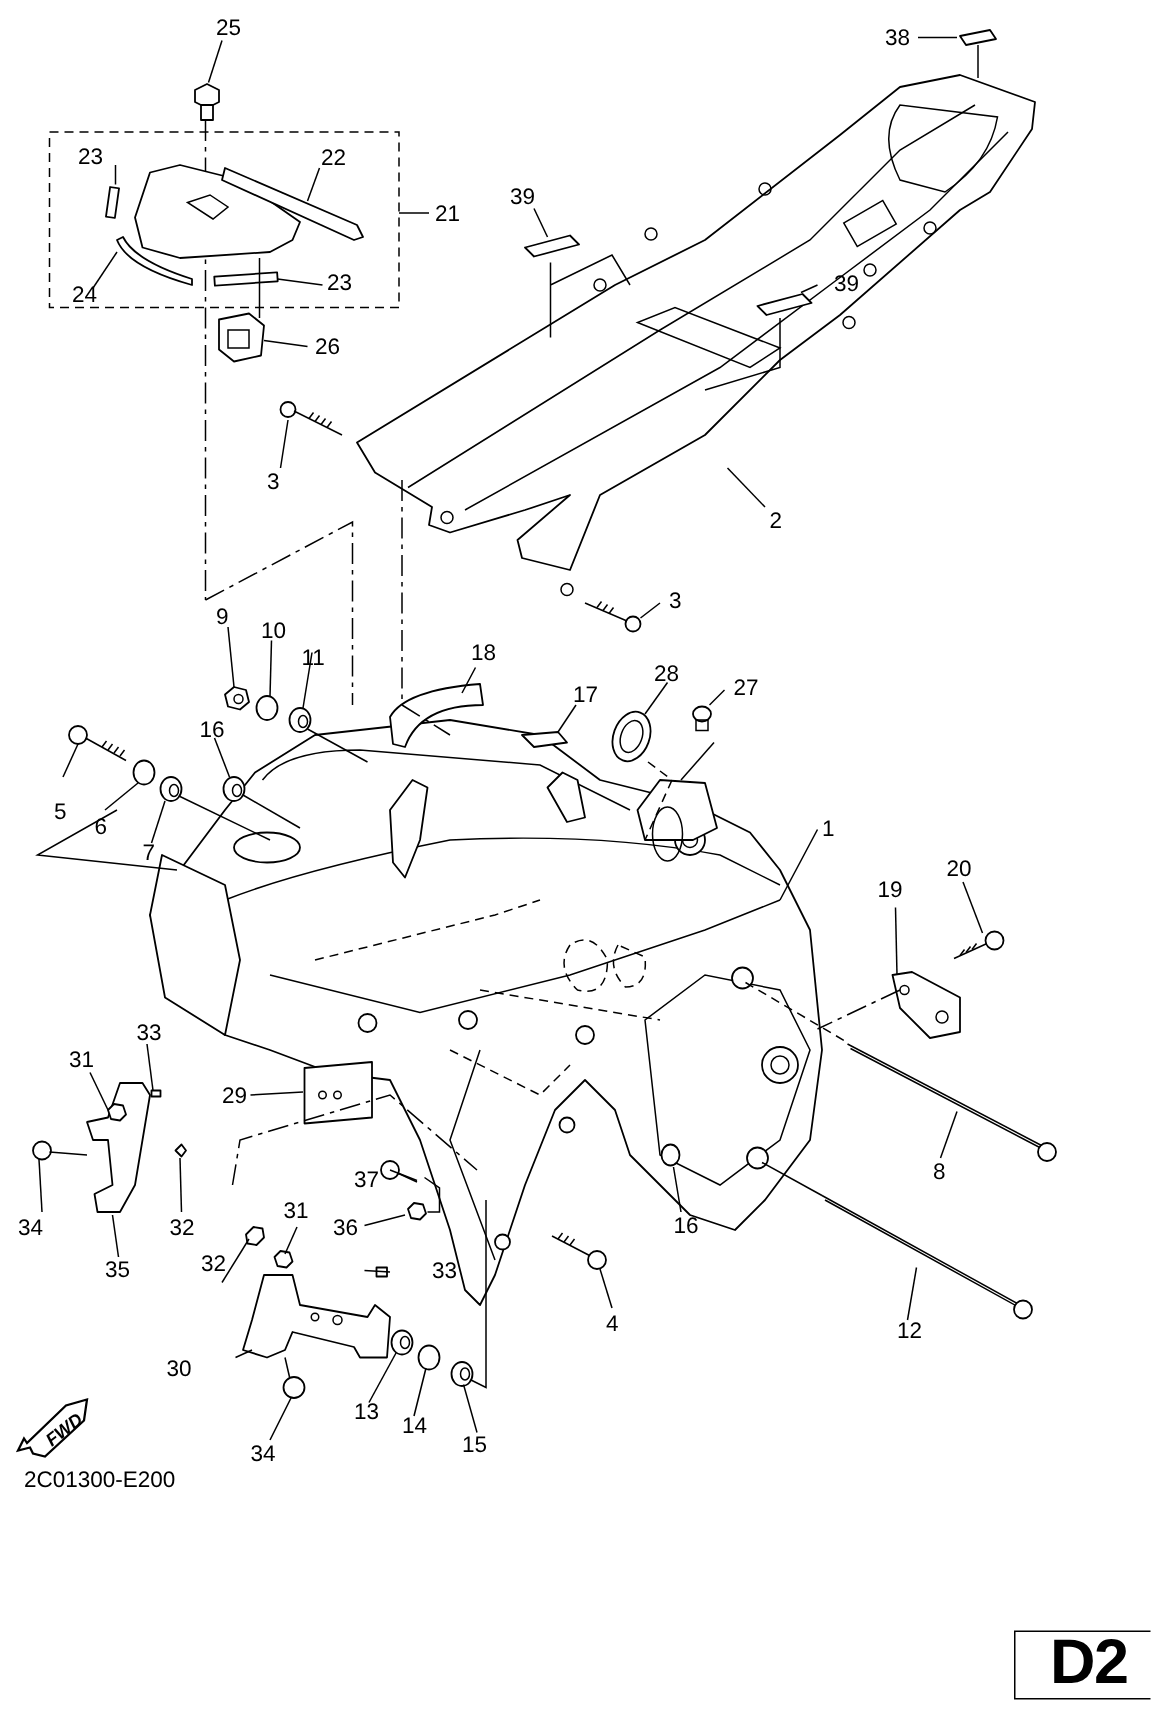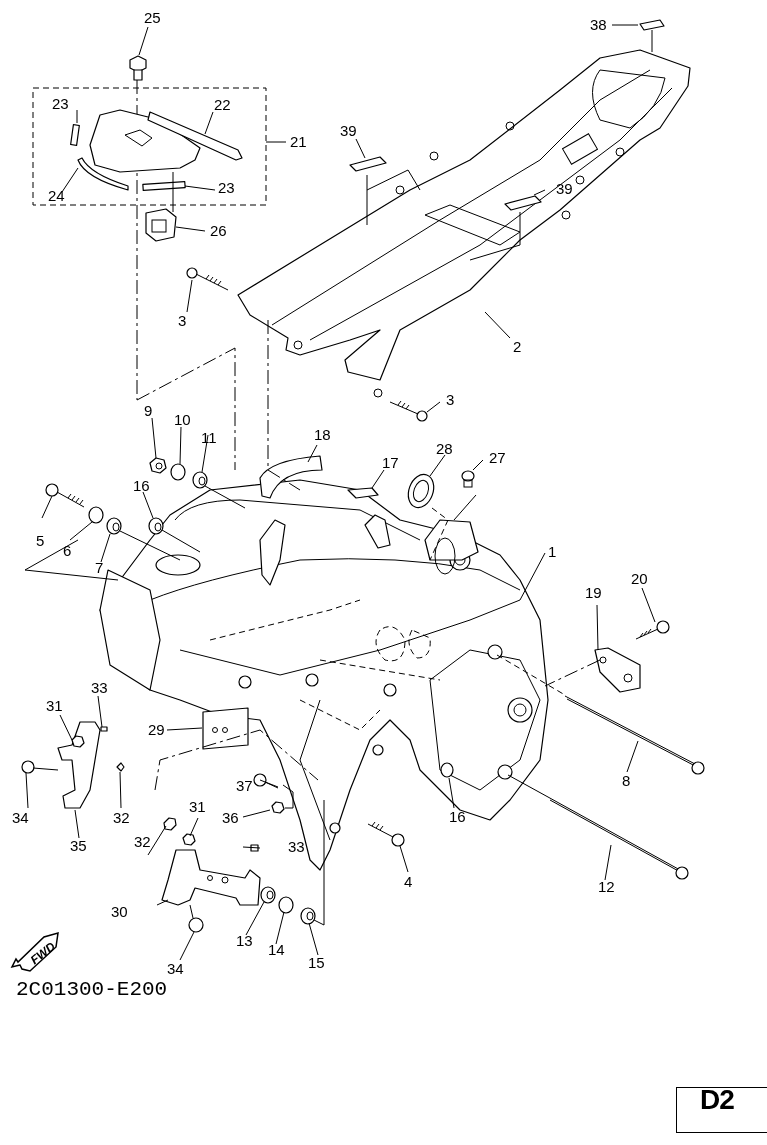--- a/index.html
+++ b/index.html
@@ -4,23 +4,23 @@
 <style>
   html, body { margin:0; padding:0; background:#ffffff; }
   body { width:767px; height:1145px; position:relative; overflow:hidden; font-family:"Liberation Sans", sans-serif; }
   #diagram { position:absolute; left:0; top:0; width:767px; height:1145px; }
   .part { fill:#ffffff; stroke:#000; stroke-width:1.2; stroke-linejoin:round; }
   .thin { fill:none; stroke:#000; stroke-width:1; }
   .dash { fill:none; stroke:#000; stroke-width:1; stroke-dasharray:6 4; }
   .dashdot { fill:none; stroke:#000; stroke-width:1; stroke-dasharray:14 4 3 4; }
   .leader { fill:none; stroke:#000; stroke-width:1; }
   .callout { font-family:"Liberation Sans", sans-serif; font-size:15px; fill:#000; }
-  .code { position:absolute; left:16px; top:978px; font-size:21px; color:#000;font-family:Liberation Mono, monospace; }
+  .code { position:absolute; left:16px; top:978px; font-size:15px; color:#000; }
   .pagebox { position:absolute; left:676px; top:1087px; width:95px; height:46px; border:1.5px solid #000; box-sizing:border-box; }
-  .pagelabel { position:absolute; left:700px; top:1084px; font-size:28px; font-weight:bold; color:#000; letter-spacing:-1px; font-family:"Liberation Sans", sans-serif; }
+  .pagelabel { position:absolute; left:700px; top:1084px; font-size:42px; font-weight:bold; color:#000; letter-spacing:-1px; font-family:"Liberation Sans", sans-serif; }
   .fwd { position:absolute; left:8px; top:925px; width:58px; height:48px; }
 </style>
 </head>
 <body>
 
 <svg id="diagram" viewBox="0 0 767 1145" xmlns="http://www.w3.org/2000/svg">
 
   <rect class="dash" x="33" y="88" width="233" height="117"></rect>
   <line class="leader" x1="266" y1="142" x2="286" y2="142"></line>
 

